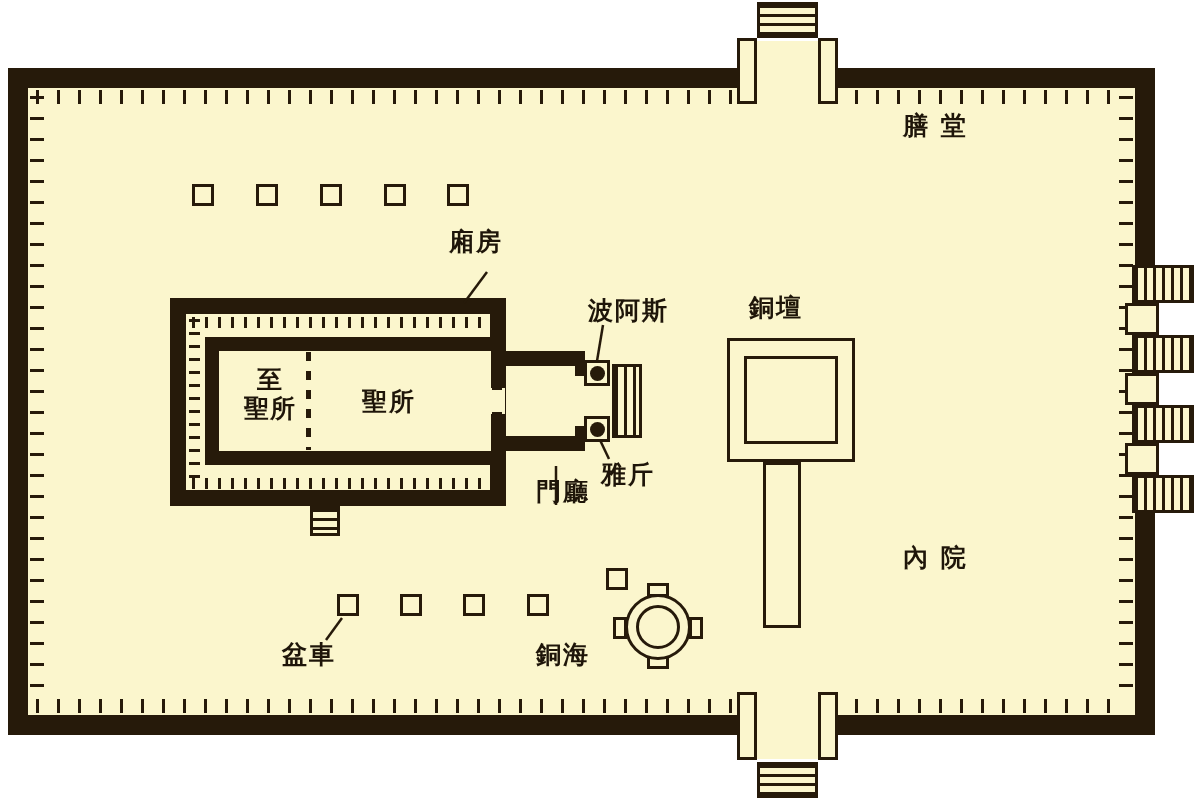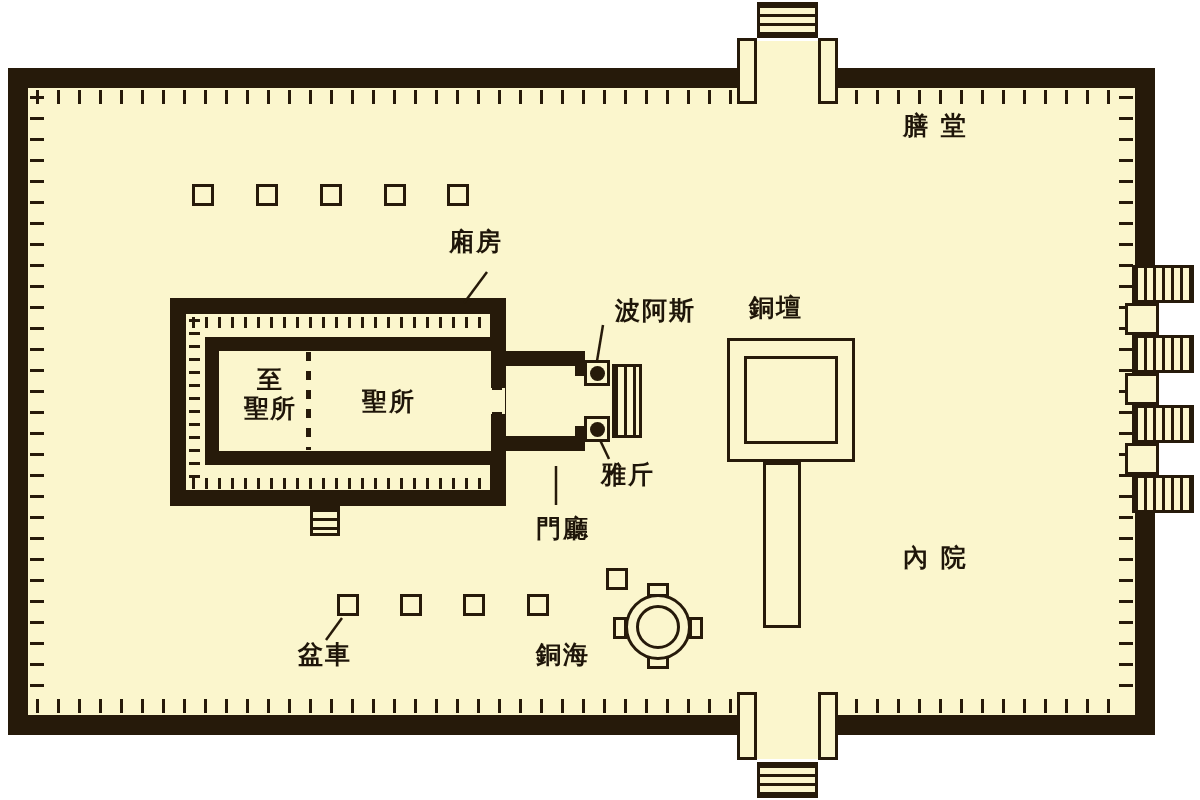--- a/index.html
+++ b/index.html
@@ -120,24 +120,24 @@
   <svg class="lines" width="1200" height="800" viewBox="0 0 1200 800">
     <line x1="487" y1="272" x2="464" y2="303" stroke="var(--wall)" stroke-width="2.5"></line>
     <line x1="603" y1="325" x2="597" y2="361" stroke="var(--wall)" stroke-width="2.5"></line>
     <line x1="609" y1="459" x2="600" y2="440" stroke="var(--wall)" stroke-width="2.5"></line>
     <line x1="556" y1="505" x2="556" y2="466" stroke="var(--wall)" stroke-width="2.5"></line>
     <line x1="326" y1="640" x2="342" y2="618" stroke="var(--wall)" stroke-width="2.5"></line>
   </svg>
 
   <div class="label" style="left:903px;top:112px;">膳 堂</div>
   <div class="label" style="left:449px;top:228px;">廂房</div>
-  <div class="label" style="left:615px;top:297px;">波阿斯</div>
+  <div class="label" style="left:588px;top:297px;">波阿斯</div>
   <div class="label" style="left:749px;top:294px;">銅壇</div>
   <div class="label" style="left:241px;top:366px;width:58px;text-align:center;letter-spacing:1px;">至
 聖所</div>
   <div class="label" style="left:362px;top:388px;">聖所</div>
   <div class="label" style="left:601px;top:461px;">雅斤</div>
-  <div class="label" style="left:536px;top:515px;">門廳</div>
+  <div class="label" style="left:536px;top:478px;">門廳</div>
   <div class="label" style="left:903px;top:544px;">內 院</div>
-  <div class="label" style="left:298px;top:641px;">盆車</div>
+  <div class="label" style="left:282px;top:641px;">盆車</div>
   <div class="label" style="left:536px;top:641px;">銅海</div>
 
 </div>
 
 </body></html>

